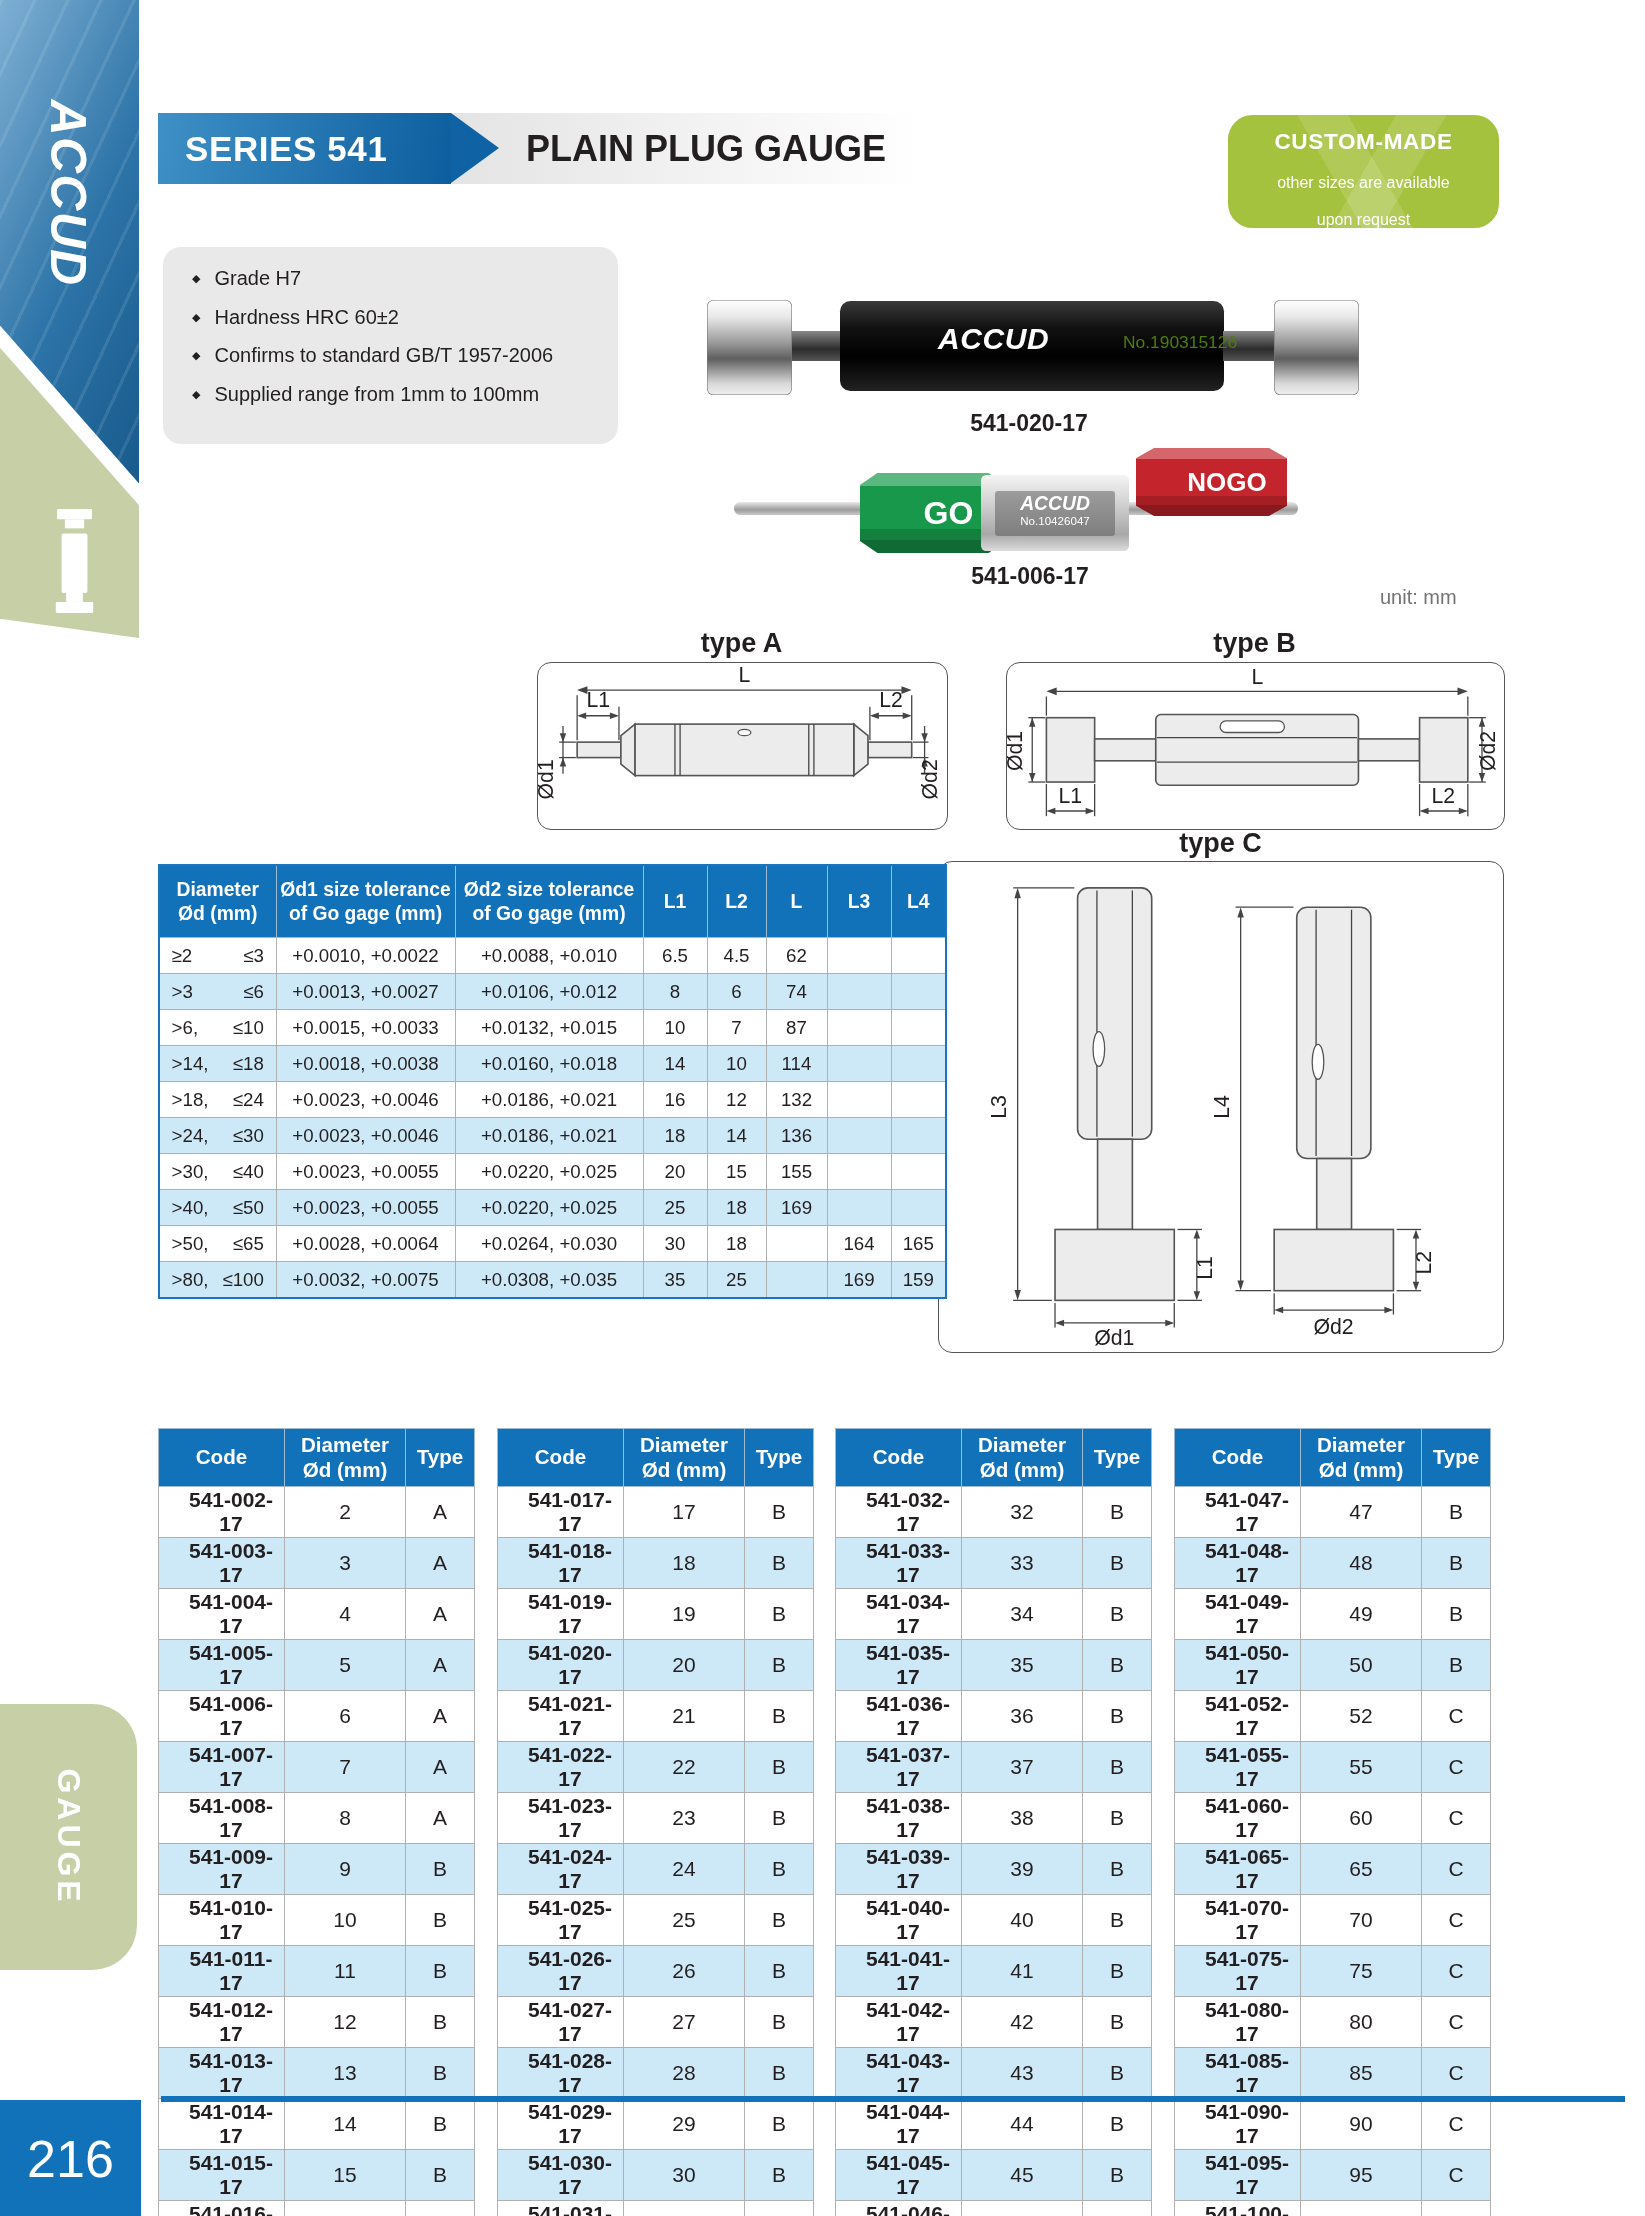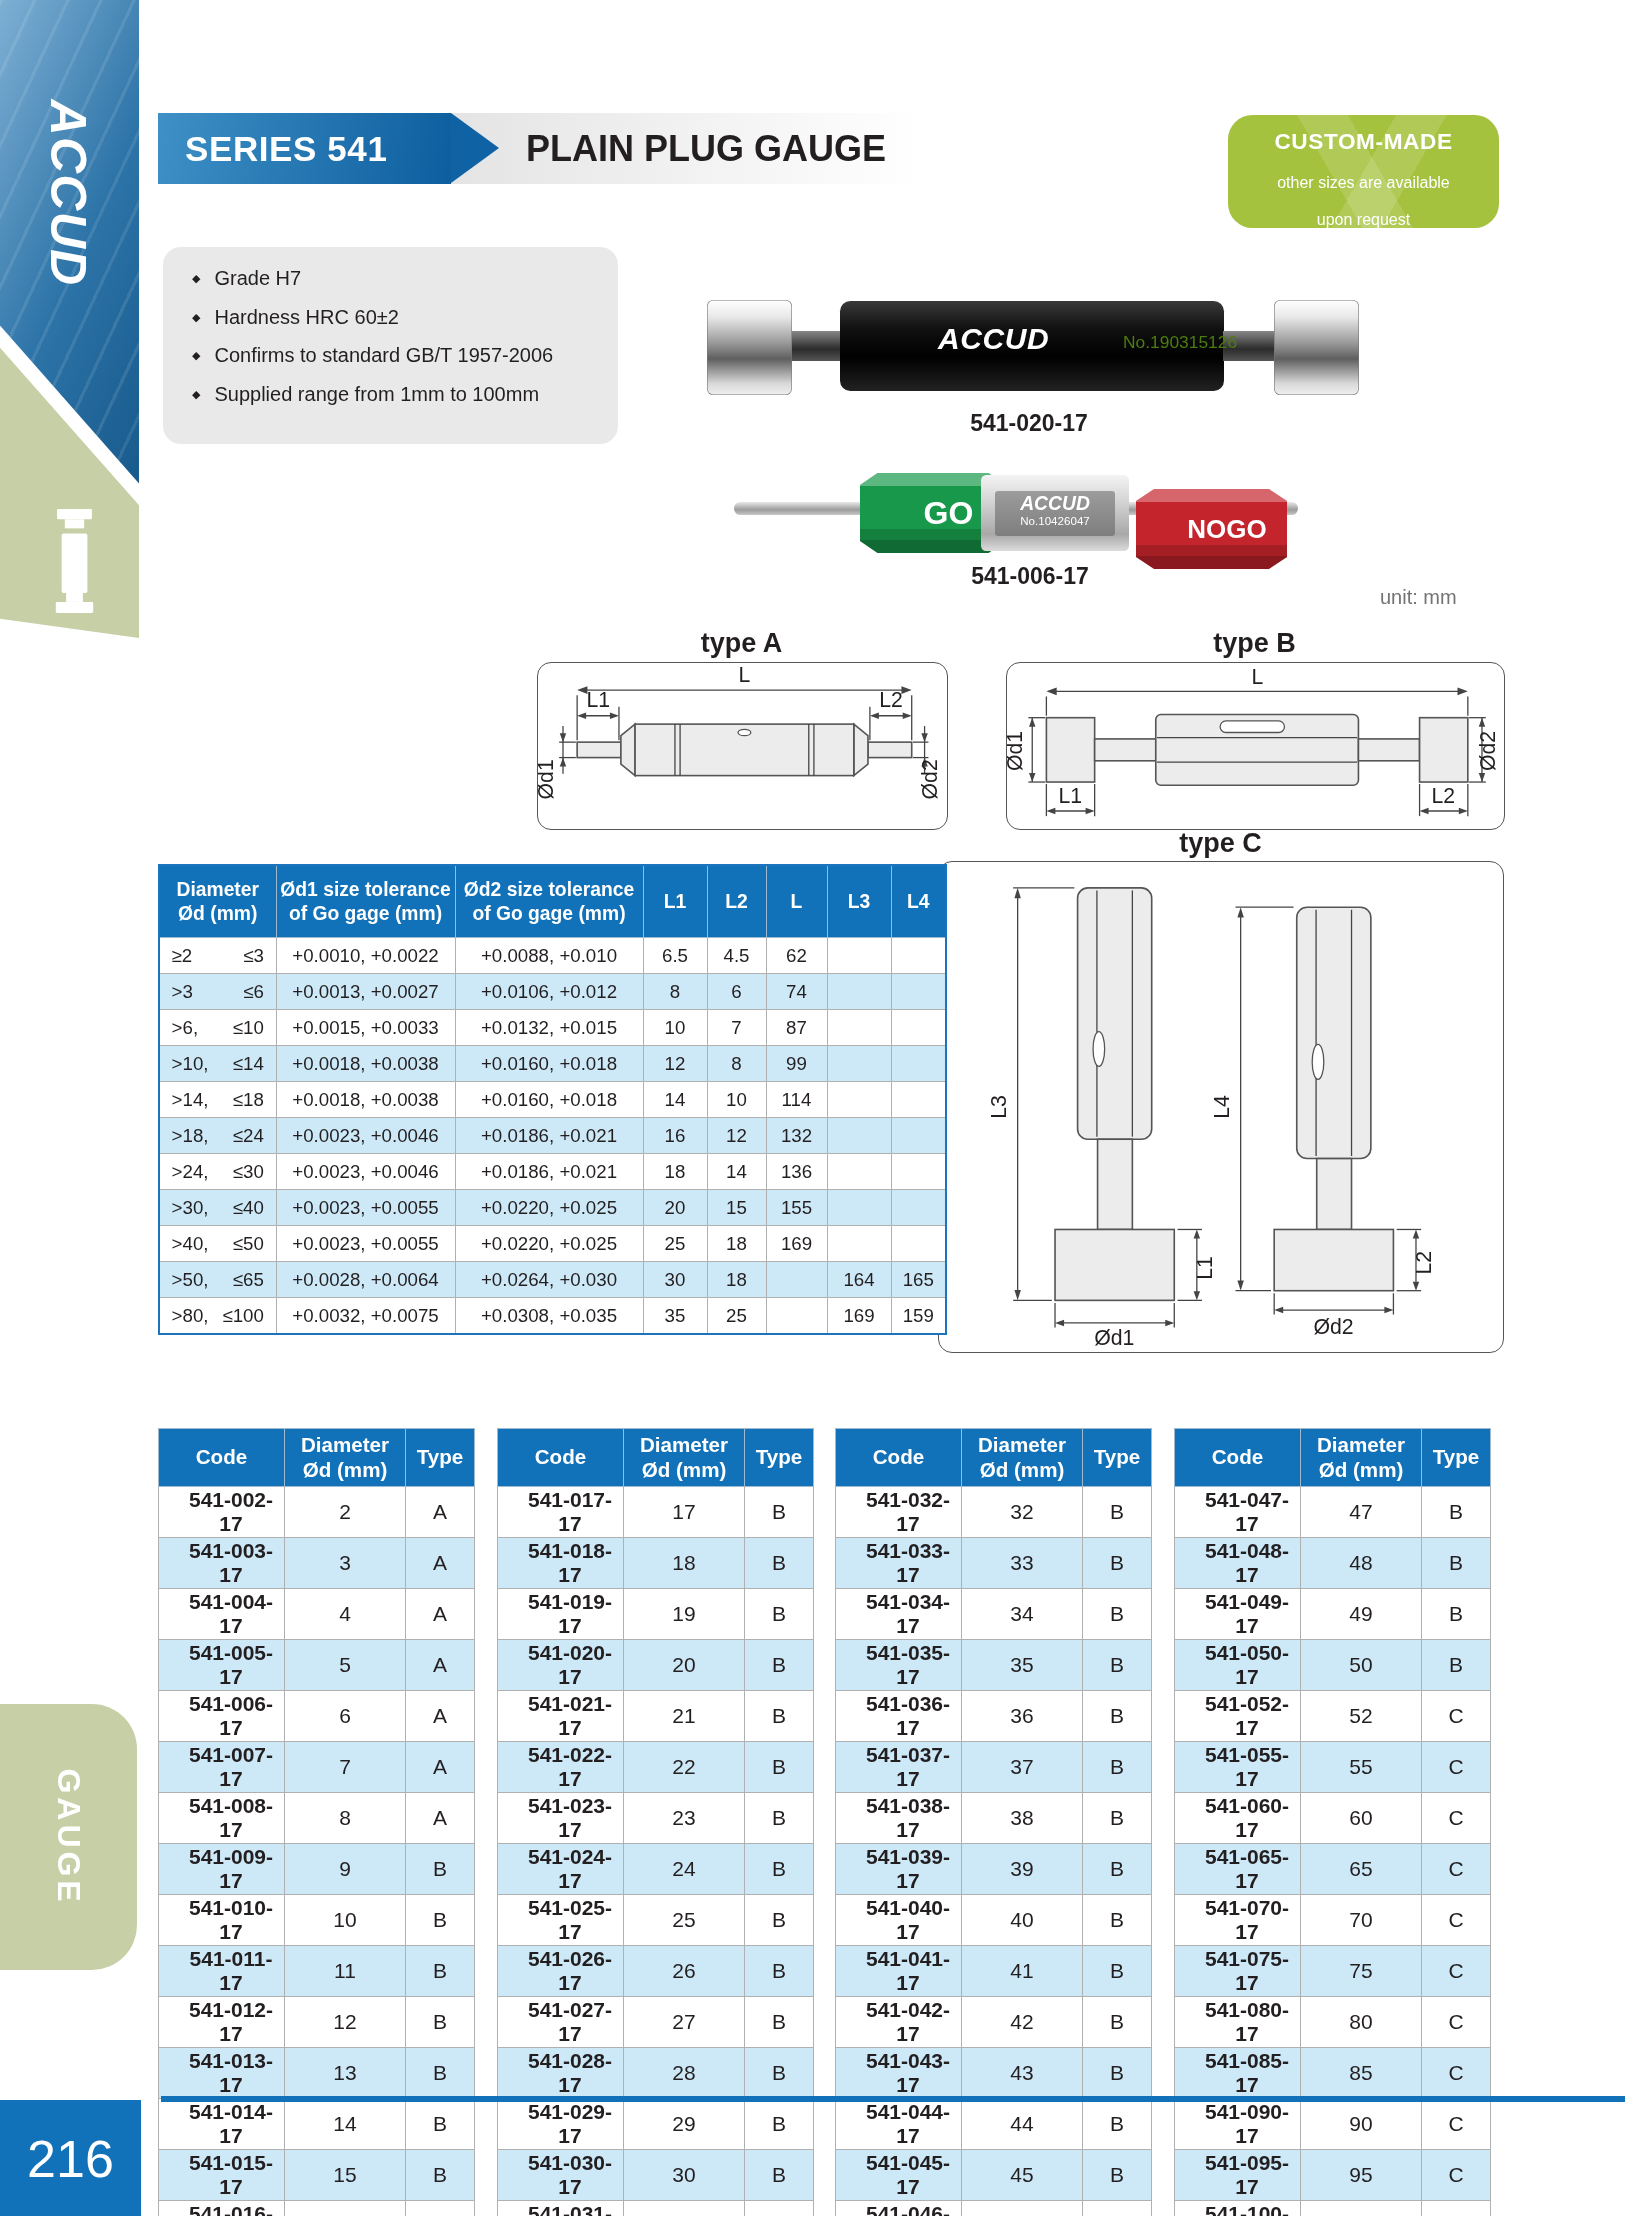--- a/index.html
+++ b/index.html
@@ -160,21 +160,21 @@
   <div class="abs rod" style="left:734px;top:502px;width:564px;height:13px"></div>
   <div class="abs hex go-hex" style="left:860px;top:473px;width:115px;height:80px">
     <span>GO</span>
   </div>
   <div class="abs mid-unit" style="left:981px;top:475px;width:148px;height:76px">
     <div class="mid-plate">
       <div class="mb">ACCUD</div>
       <div class="ms">No.10426047</div>
     </div>
   </div>
-  <div class="abs hex nogo-hex" style="left:1136px;top:489px;width:120px;height:80px">
+  <div class="abs hex nogo-hex" style="left:1136px;top:448px;width:120px;height:68px">
     <span>NOGO</span>
   </div>
   <div class="abs caption" style="left:927px;top:563px">541-006-17</div>
   <div class="abs unit-note" style="left:1380px;top:586px">unit: mm</div>
 
   <div class="abs draw-title" style="left:664px;top:628px;width:155px">type A</div>
   <div class="abs draw-box" style="left:537px;top:662px;width:409px;height:166px">
     <svg width="409" height="166" viewBox="0 0 634 258">
       <line x1="60" y1="50" x2="60" y2="120"></line>
         <line x1="580" y1="50" x2="580" y2="120"></line>
@@ -384,35 +384,20 @@
           <td>+0.0132, +0.015</td>
           <td>10</td>
           <td>7</td>
           <td>87</td>
           <td></td>
           <td></td>
         </tr>
         <tr>
           <td>
             <div class="rangewrap">
-              <span>&gt;10,</span>
-              <span>≤14</span>
-            </div>
-          </td>
-          <td>+0.0018, +0.0038</td>
-          <td>+0.0160, +0.018</td>
-          <td>12</td>
-          <td>8</td>
-          <td>99</td>
-          <td></td>
-          <td></td>
-        </tr>
-        <tr>
-          <td>
-            <div class="rangewrap">
               <span>&gt;14,</span>
               <span>≤18</span>
             </div>
           </td>
           <td>+0.0018, +0.0038</td>
           <td>+0.0160, +0.018</td>
           <td>14</td>
           <td>10</td>
           <td>114</td>
           <td></td>

